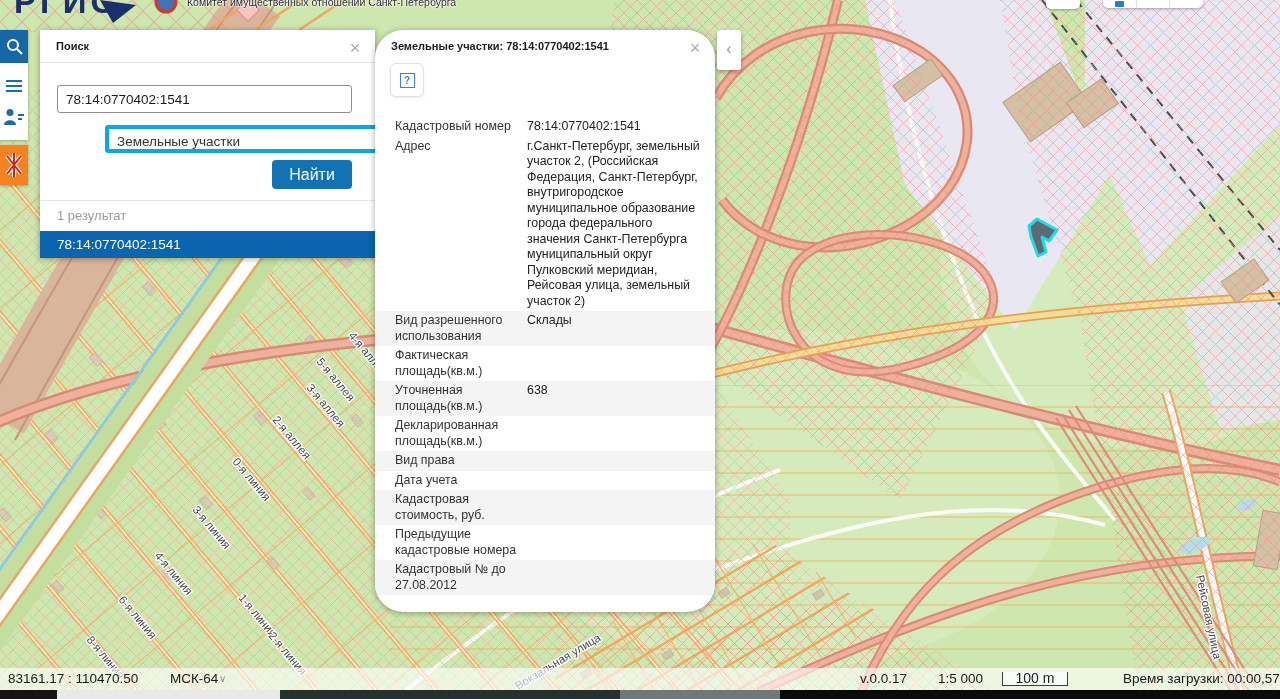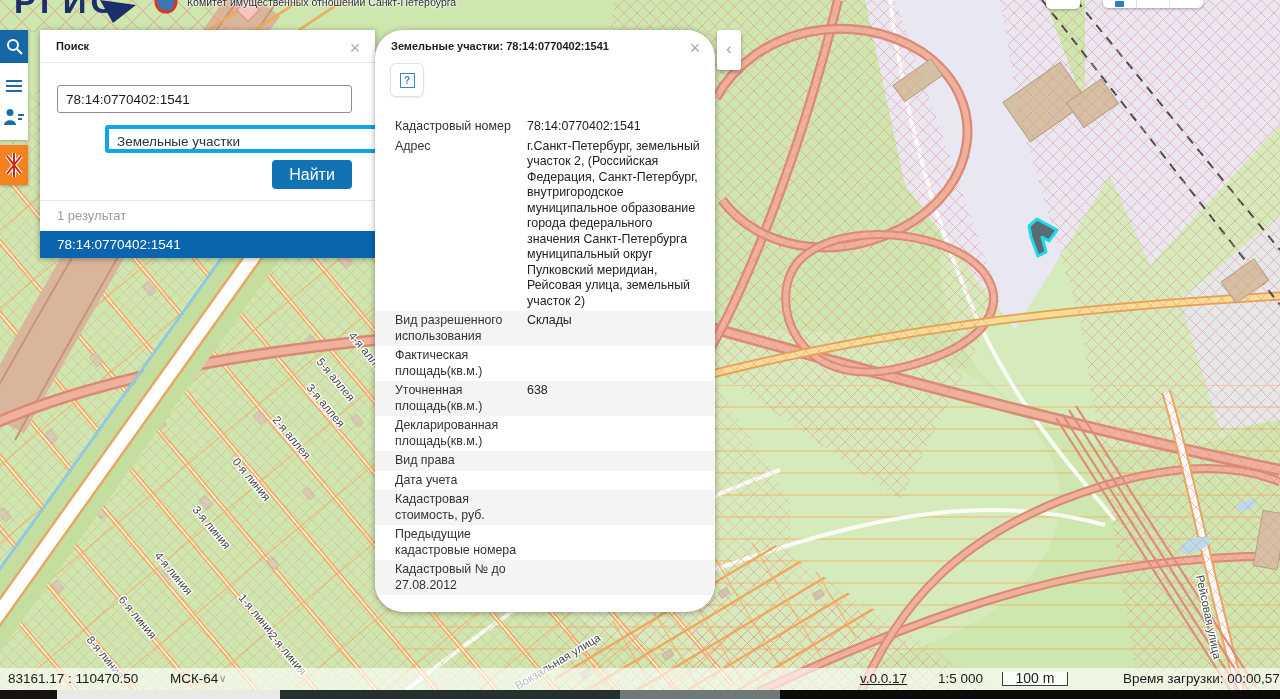--- a/index.html
+++ b/index.html
@@ -77,21 +77,21 @@
   #tb-group .cell{flex:1;border-right:1px solid #e2e2e2;position:relative;}
   #tb-group .cell:last-child{border-right:none;}
   #tb-group .glyph{position:absolute;left:12px;top:1px;width:9px;height:6px;background:#2e7cc0;border-radius:1px;}
 
   
   #status-bar{position:absolute;left:0;top:668px;width:1280px;height:22px;
               background:rgba(255,255,255,.62);z-index:6;font-size:13.5px;color:#1b1b1b;}
   #status-bar .it{position:absolute;top:3px;white-space:nowrap;}
   #sb-coords{left:8px;} #sb-crs{left:170px;} 
   #sb-crs-chev{left:219px;top:5px;font-size:10px;color:#8e8e8e;position:absolute;}
-  #sb-version{left:860px;text-decoration:underline;} #sb-scale{left:938px;} #sb-load{left:1123px;}
+  #sb-version{left:860px;} #sb-scale{left:938px;} #sb-load{left:1123px;}
   #sb-scalebar{position:absolute;left:1002px;top:4px;width:66px;height:14px;
                border-left:1.5px solid #3d3d3d;border-right:1.5px solid #3d3d3d;
                border-bottom:1.5px solid #3d3d3d;background:rgba(255,255,255,.75);
                font-size:14px;text-align:center;line-height:12px;color:#222;}
 
   
   #bottom-strip{position:absolute;left:0;top:690px;width:1280px;height:9px;background:#0b0b0b;z-index:7;}
   #bottom-strip .seg{position:absolute;top:0;height:9px;}
 </style>
 </head>

